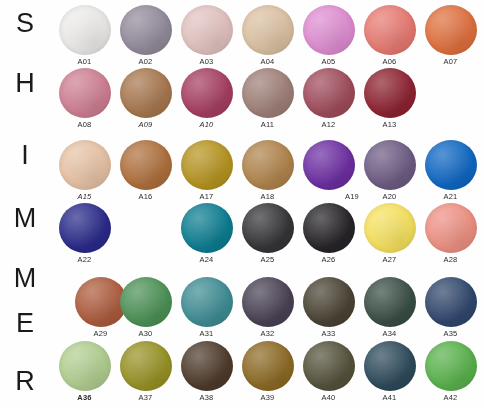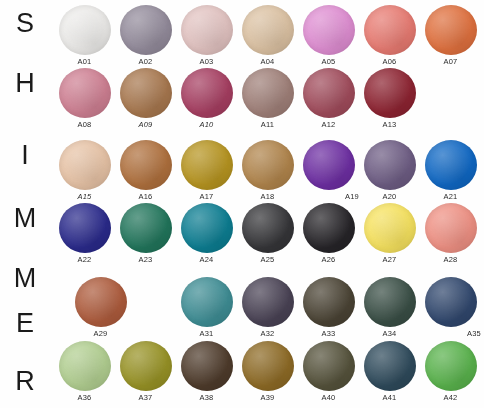--- a/index.html
+++ b/index.html
@@ -175,24 +175,20 @@
         <div class="swatch-label" style="color: rgb(43, 43, 43);">A20</div>
       </div>
       <div class="swatch-cell" style="left: 366px; top: 140px;">
         <div class="swatch-disc" style="background: rgb(16, 104, 196);"></div>
         <div class="swatch-label" style="color: rgb(43, 43, 43);">A21</div>
       </div>
       <div class="swatch-cell" style="left: 0px; top: 203px;">
         <div class="swatch-disc" style="background: rgb(43, 43, 140);"></div>
         <div class="swatch-label" style="color: rgb(43, 43, 43);">A22</div>
       </div>
-      <div class="swatch-cell" style="left: 61px; top: 203px;">
-        <div class="swatch-disc" style="background: rgb(34, 118, 92);"></div>
-        <div class="swatch-label" style="color: rgb(43, 43, 43);">A23</div>
-      </div>
       <div class="swatch-cell" style="left: 122px; top: 203px;">
         <div class="swatch-disc" style="background: rgb(13, 126, 146);"></div>
         <div class="swatch-label" style="color: rgb(43, 43, 43);">A24</div>
       </div>
       <div class="swatch-cell" style="left: 183px; top: 203px;">
         <div class="swatch-disc" style="background: rgb(54, 54, 57);"></div>
         <div class="swatch-label" style="color: rgb(43, 43, 43);">A25</div>
       </div>
       <div class="swatch-cell" style="left: 244px; top: 203px;">
         <div class="swatch-disc" style="background: rgb(39, 37, 41);"></div>
@@ -203,43 +199,47 @@
         <div class="swatch-label" style="color: rgb(43, 43, 43);">A27</div>
       </div>
       <div class="swatch-cell" style="left: 366px; top: 203px;">
         <div class="swatch-disc" style="background: rgb(239, 145, 132);"></div>
         <div class="swatch-label" style="color: rgb(43, 43, 43);">A28</div>
       </div>
       <div class="swatch-cell" style="left: 16px; top: 277px;">
         <div class="swatch-disc" style="background: rgb(174, 92, 61);"></div>
         <div class="swatch-label" style="color: rgb(43, 43, 43);">A29</div>
       </div>
+      <div class="swatch-cell" style="left: 61px; top: 277px;">
+        <div class="swatch-disc" style="background: rgb(77, 146, 87);"></div>
+        <div class="swatch-label" style="color: rgb(43, 43, 43);">A30</div>
+      </div>
       <div class="swatch-cell" style="left: 122px; top: 277px;">
         <div class="swatch-disc" style="background: rgb(63, 142, 149);"></div>
         <div class="swatch-label" style="color: rgb(43, 43, 43);">A31</div>
       </div>
       <div class="swatch-cell" style="left: 183px; top: 277px;">
         <div class="swatch-disc" style="background: rgb(74, 67, 85);"></div>
         <div class="swatch-label" style="color: rgb(43, 43, 43);">A32</div>
       </div>
       <div class="swatch-cell" style="left: 244px; top: 277px;">
         <div class="swatch-disc" style="background: rgb(75, 68, 53);"></div>
         <div class="swatch-label" style="color: rgb(43, 43, 43);">A33</div>
       </div>
       <div class="swatch-cell" style="left: 305px; top: 277px;">
         <div class="swatch-disc" style="background: rgb(58, 79, 70);"></div>
         <div class="swatch-label" style="color: rgb(43, 43, 43);">A34</div>
       </div>
       <div class="swatch-cell" style="left: 366px; top: 277px;">
         <div class="swatch-disc" style="background: rgb(49, 72, 110);"></div>
-        <div class="swatch-label" style="color: rgb(43, 43, 43); text-align: right;">A35</div>
+        <div class="swatch-label" style="color: rgb(43, 43, 43);">A35</div>
       </div>
       <div class="swatch-cell" style="left: 0px; top: 341px;">
         <div class="swatch-disc" style="background: rgb(178, 207, 145);"></div>
-        <div class="swatch-label" style="color: rgb(43, 43, 43);">A36</div>
+        <div class="swatch-label" style="color: rgb(43, 43, 43); font-weight: bold;">A36</div>
       </div>
       <div class="swatch-cell" style="left: 61px; top: 341px;">
         <div class="swatch-disc" style="background: rgb(152, 147, 38);"></div>
         <div class="swatch-label" style="color: rgb(43, 43, 43);">A37</div>
       </div>
       <div class="swatch-cell" style="left: 122px; top: 341px;">
         <div class="swatch-disc" style="background: rgb(79, 60, 44);"></div>
         <div class="swatch-label" style="color: rgb(43, 43, 43);">A38</div>
       </div>
       <div class="swatch-cell" style="left: 183px; top: 341px;">

